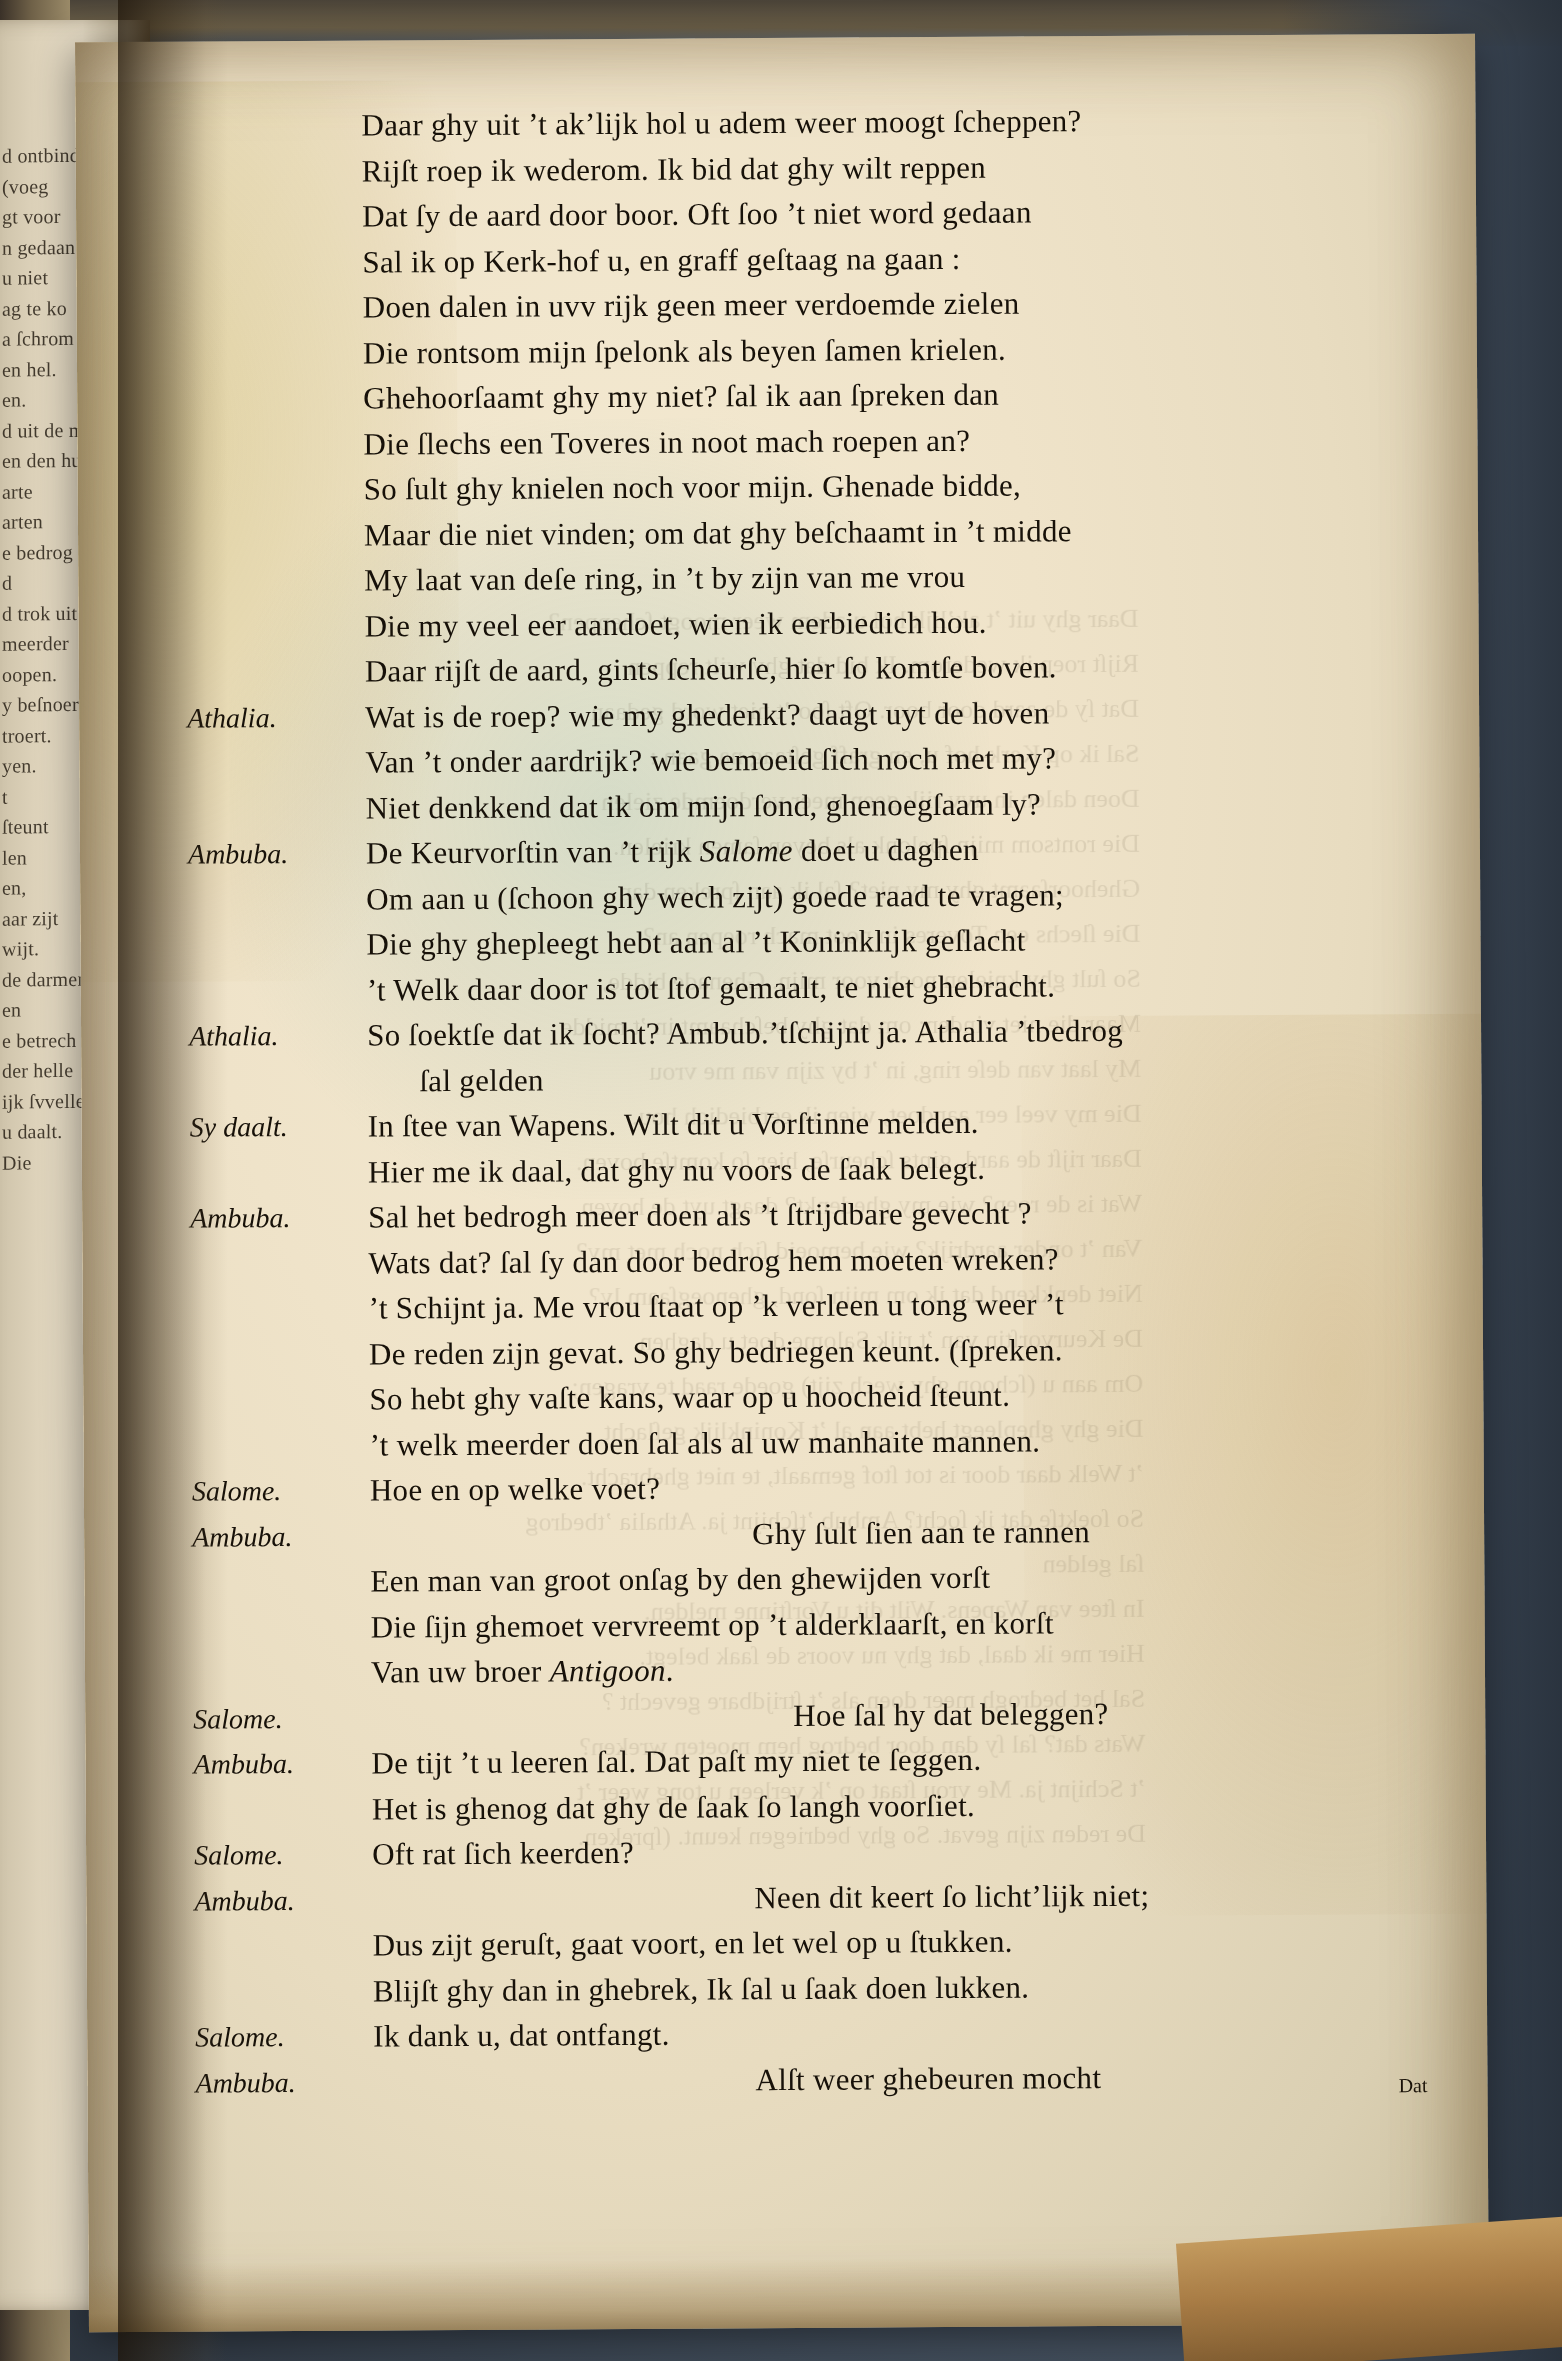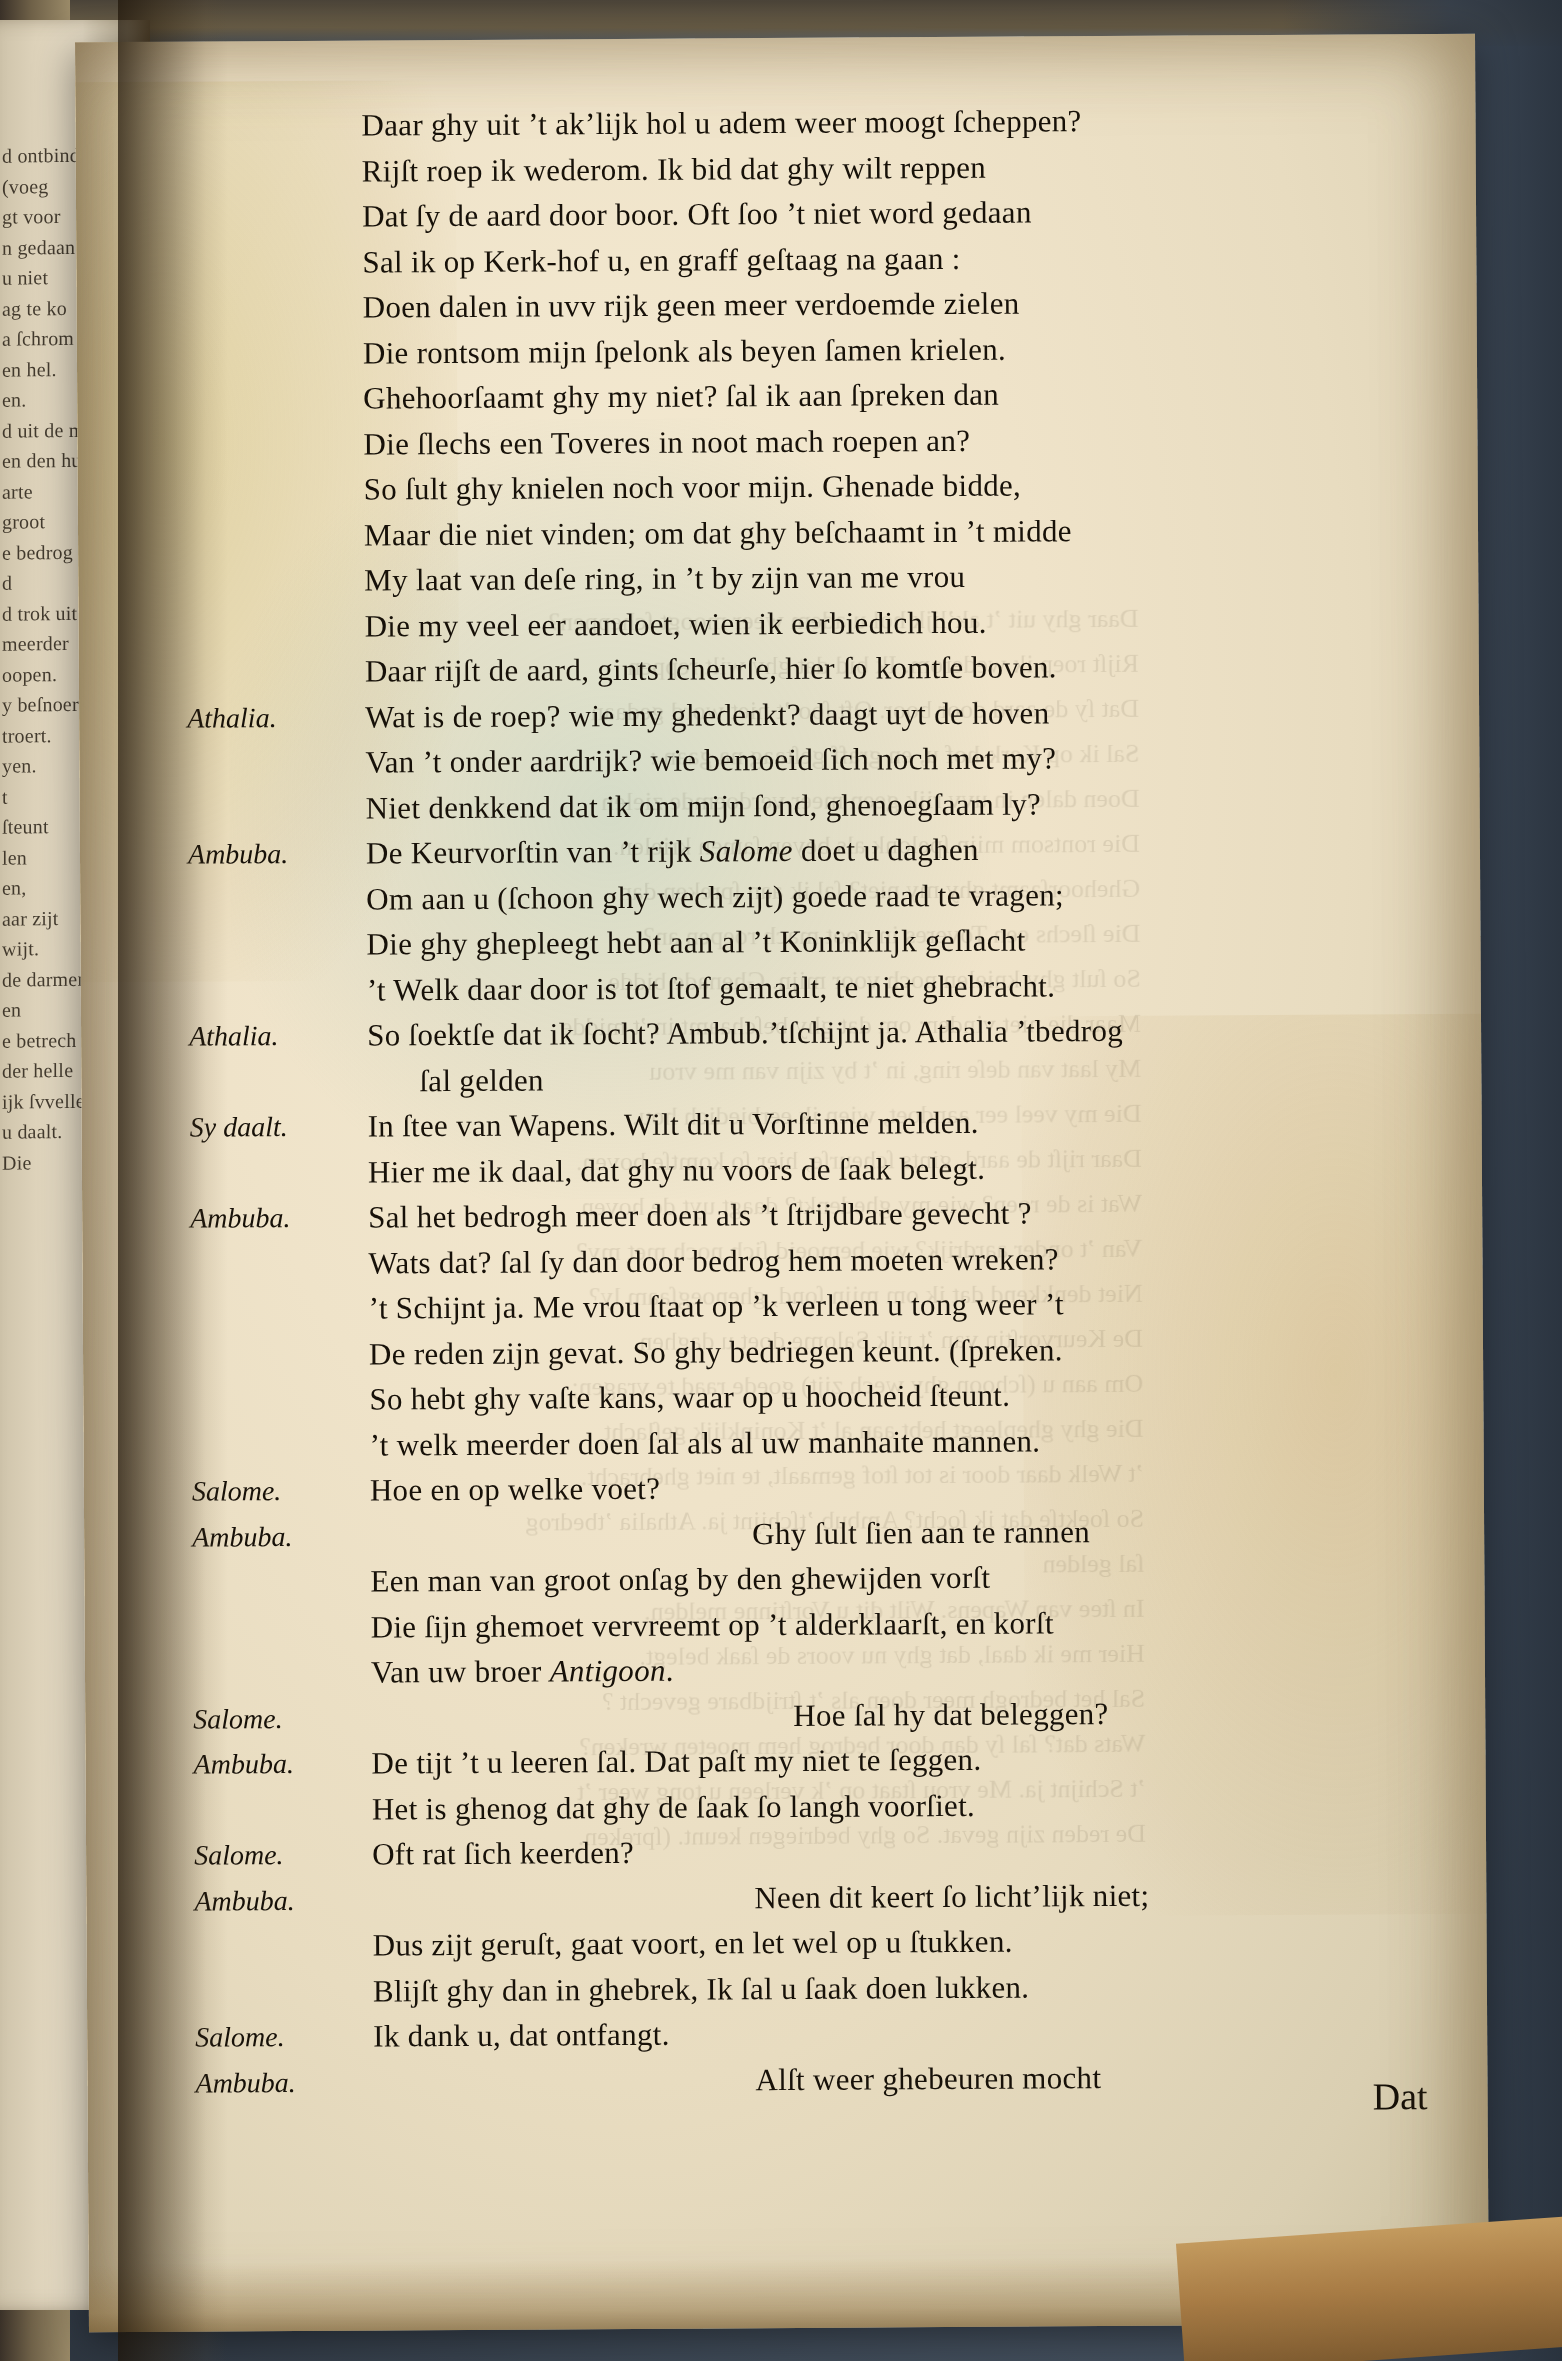--- a/index.html
+++ b/index.html
@@ -135,21 +135,21 @@
     letter-spacing: 0.3px;
   }
   .verse.indent-1 { left: 230px; }
   .verse.right-2 { left: 560px; }
   .verse.right-3 { left: 600px; }
   .verse i { font-style: italic; font-family: Liberation Serif, serif; }
   .catchword {
     position: absolute;
     right: 60px;
     top: 2040px;
-    font-size: 38px;
+    font-size: 20px;
     color: #171109;
   }
   
   .curve-shade {
     position: absolute; left: 0; top: 0; width: 120px; height: 100%;
     background: linear-gradient(to right, rgba(80,60,30,0.40) 0%, rgba(120,95,55,0.12) 55%, rgba(0,0,0,0) 100%);
     pointer-events: none;
   }
   .bottom-edge {
     position: absolute; left: 0; right: 0; bottom: -2px; height: 70px;
@@ -193,21 +193,21 @@
         <div></div>
         <div>ag te ko</div>
         <div>a ſchrom</div>
         <div>en hel.</div>
         <div></div>
         <div>en.</div>
         <div></div>
         <div>d uit de m</div>
         <div>en den hul</div>
         <div>arte</div>
-        <div>groot</div>
+        <div>arten</div>
         <div></div>
         <div>e bedrog</div>
         <div>d</div>
         <div>d trok uit</div>
         <div>meerder</div>
         <div>oopen.</div>
         <div>y beſnoer</div>
         <div>troert.</div>
         <div></div>
         <div>yen.</div>

